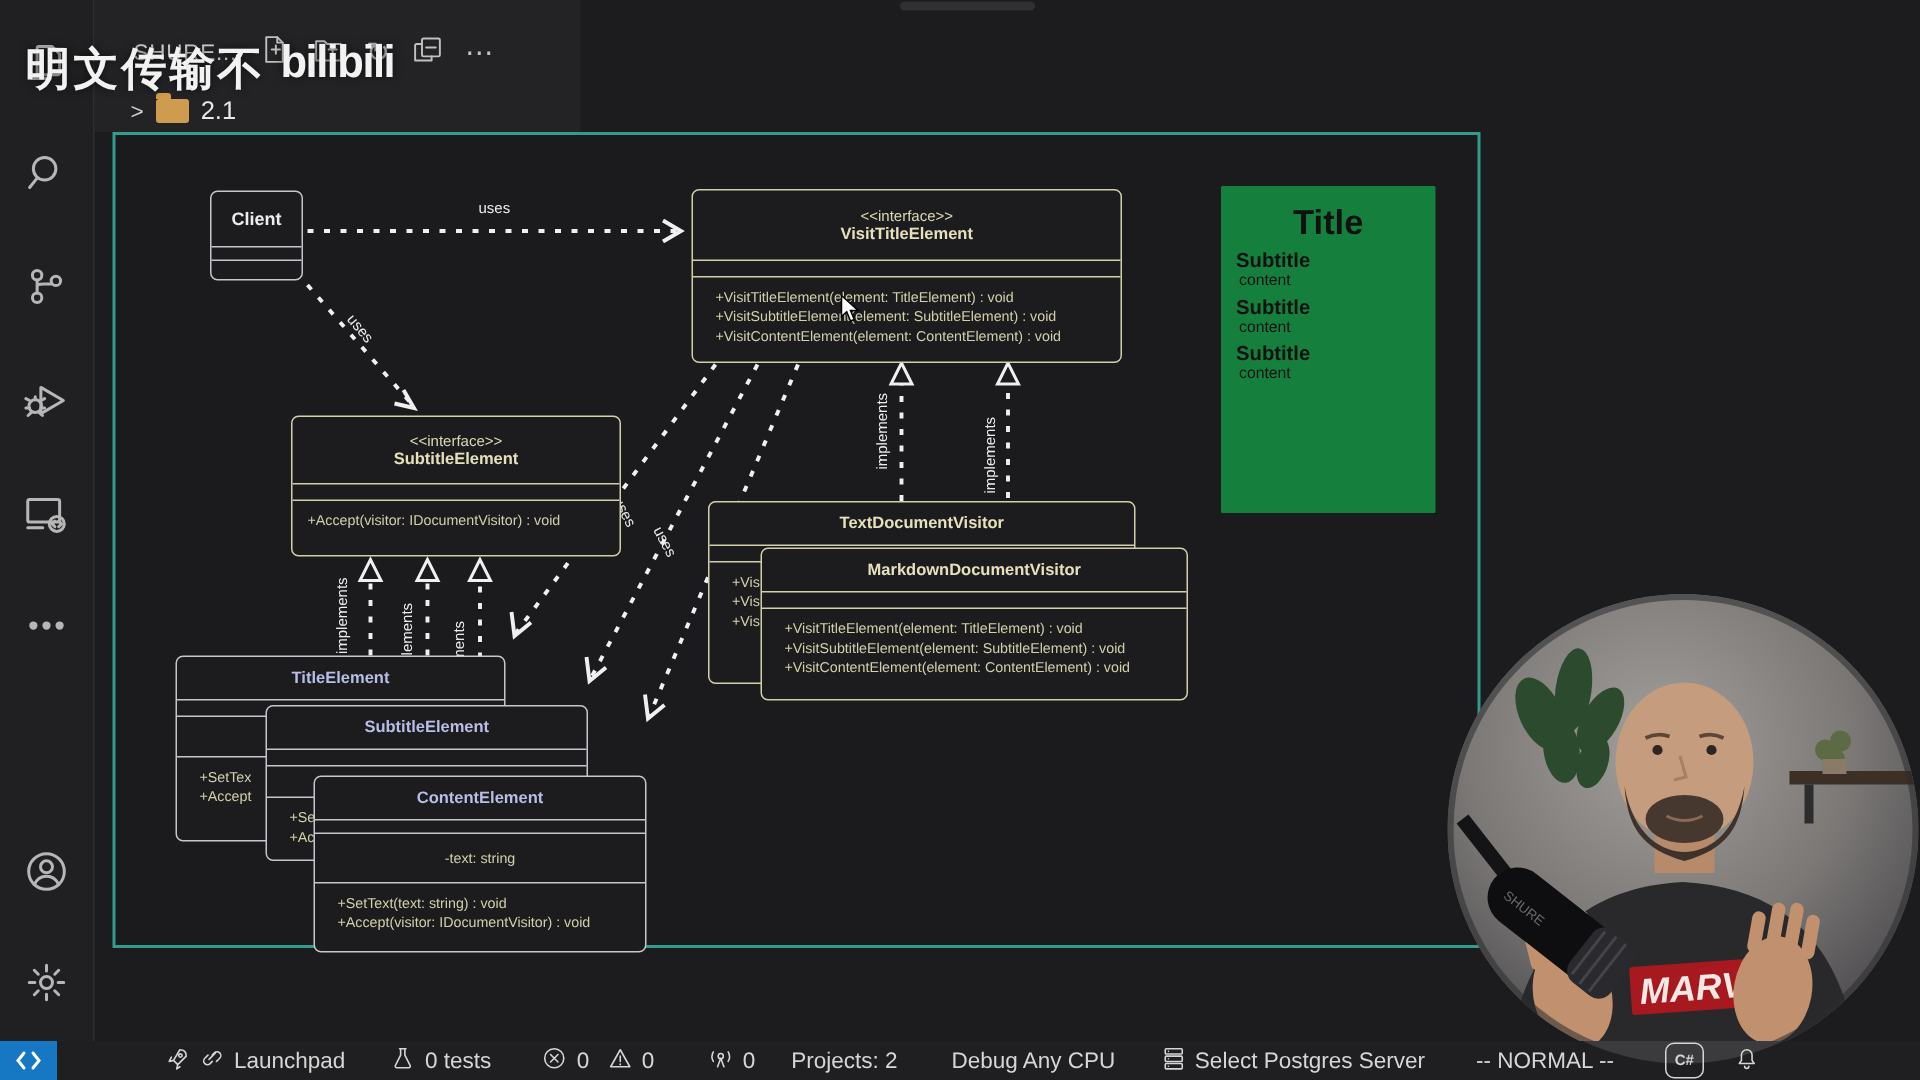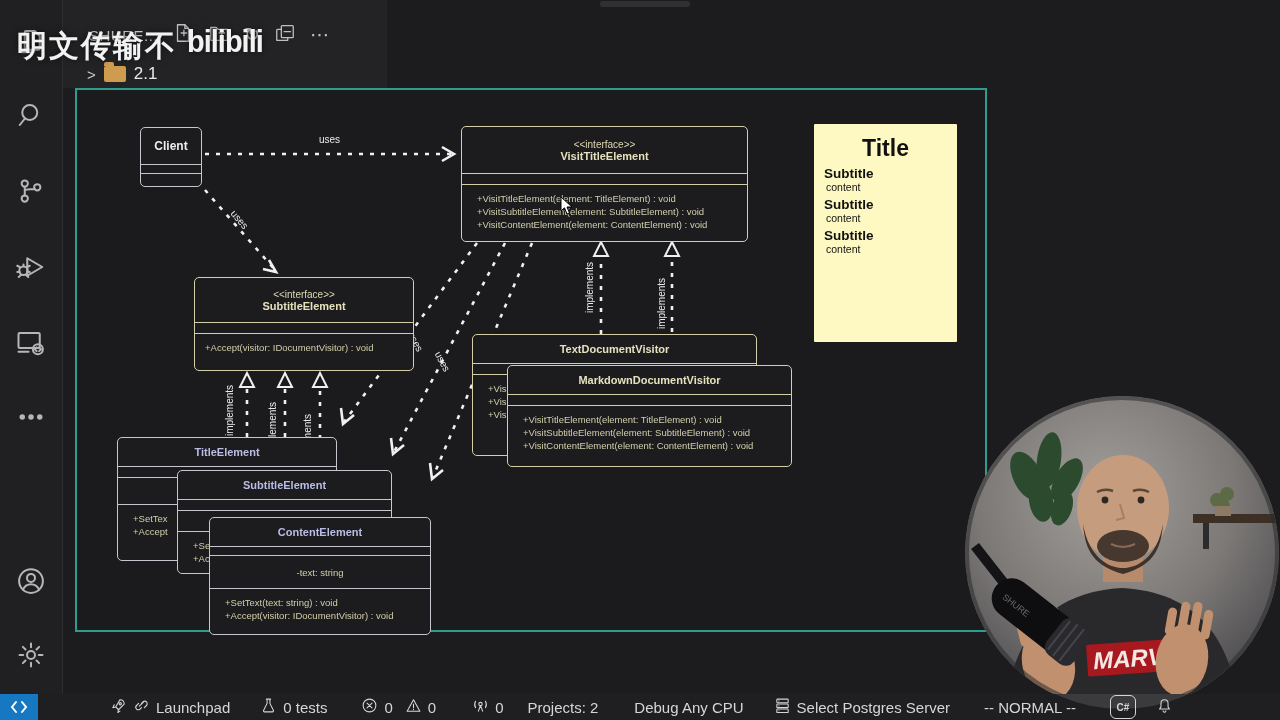--- a/index.html
+++ b/index.html
@@ -41,21 +41,21 @@
   .uml-box.grey{--bc:#c6c6cf;}
   .box-head{display:flex;flex-direction:column;align-items:center;justify-content:center;flex:0 0 auto;}
   .stereo{font-size:10px;color:#ddd8b3;}
   .b-title{font-size:11px;font-weight:bold;color:#e6e1bd;}
   .grey .b-title{color:#babde6;}
   .client-box .b-title{color:#ededed;font-size:12px;}
   .sec{border-top:1.5px solid var(--bc);flex:0 0 auto;}
   .methods{font-size:9.5px;color:#d2cfab;line-height:13px;padding:7px 4px 0 15px;text-align:left;}
   .attr-line{font-size:9.5px;color:#d2cfab;text-align:center;display:flex;align-items:center;justify-content:center;}
   
-  .doc-card{position:absolute;left:737px;top:34px;width:143px;height:218px;background:#fef9c3;
+  .doc-card{position:absolute;left:737px;top:34px;width:143px;height:218px;background:#15803d;
             color:#111;border-radius:1px;}
   .doc-title{font-size:23px;font-weight:bold;text-align:center;margin-top:11px;}
   .doc-sub{font-size:13.5px;font-weight:bold;margin:5px 0 0 10px;line-height:14px;}
   .doc-content{font-size:10.5px;margin:1px 12px 0 12px;line-height:11px;}
   
   .cursor{position:absolute;left:483px;top:106px;width:14px;height:20px;z-index:12;}
   
   .webcam{position:absolute;left:965px;top:396px;width:314px;height:314px;border-radius:50%;
           overflow:hidden;z-index:6;background:#4e4d4f;}
   

